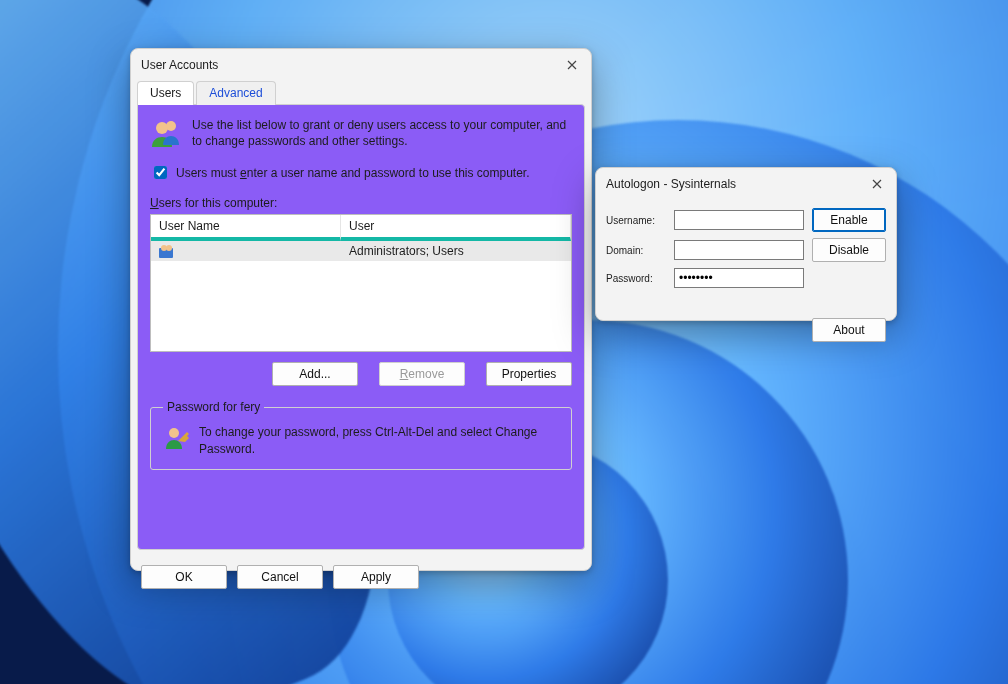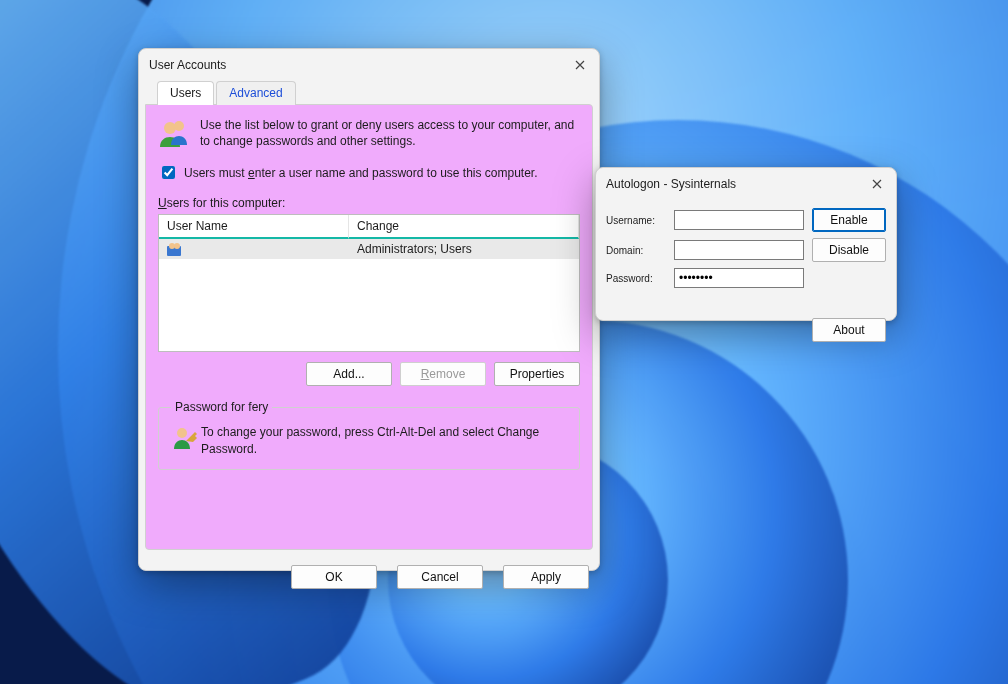--- a/index.html
+++ b/index.html
@@ -16,47 +16,47 @@
     background:linear-gradient(160deg,#76c4ff 0%,#2f7fe6 48%,#0d3890 100%);transform:rotate(-22deg);filter:blur(1px);opacity:.9}
 
   
   .win{position:absolute;background:#f3f3f3;border:1px solid #cfcfcf;border-radius:8px;
     box-shadow:0 14px 40px rgba(0,0,0,.35),0 2px 6px rgba(0,0,0,.22);color:#1c1c1c}
   .titlebar{display:flex;align-items:center;justify-content:space-between;height:32px;padding:0 10px}
   .title{font-size:12px}
   .close{width:18px;height:18px;display:flex;align-items:center;justify-content:center;color:#444;cursor:default;font-size:14px}
 
   
-  #ua{left:138px;top:48px;width:460px;height:521px}
-  .tabbar{display:flex;align-items:flex-end;height:24px;padding:0 18px}
+  #ua{left:130px;top:48px;width:460px;height:521px}
+  .tabbar{display:flex;align-items:flex-end;height:24px;padding:0 6px}
   .tab{padding:4px 12px 5px;border:1px solid #d0d0d0;border-bottom:none;border-radius:4px 4px 0 0;background:#fff;margin-right:2px;font-size:12px;position:relative;z-index:2;cursor:default}
   .tab.inactive{background:#f0f0f0;color:#1d4ed8}
-  .panel{background:#f0abfc;border:1px solid #d0d0d0;margin:0 6px 6px;border-radius:0 4px 4px 4px;padding:12px 12px 10px;display:flex;flex-direction:column;height:422px;position:relative;top:-1px}
+  .panel{background:#8b5cf6;border:1px solid #d0d0d0;margin:0 6px 6px;border-radius:0 4px 4px 4px;padding:12px 12px 10px;display:flex;flex-direction:column;height:422px;position:relative;top:-1px}
   .intro{display:flex;gap:10px;align-items:flex-start}
   .intro .txt{flex:1;font-size:12px;line-height:1.35}
   .chkrow{display:flex;align-items:center;gap:6px;margin:14px 0 10px}
   .chkrow input{accent-color:#0067c0}
   .lbl{font-size:12px}
   .listlbl{margin:4px 0 4px;font-size:12px}
   .table{border:1px solid #bdbdbd;background:#fff;height:136px;overflow:hidden}
   .thead,.trow{display:grid;grid-template-columns:190px 1fr}
-  .thead div{padding:4px 8px;font-size:12px;border-right:1px solid #e5e5e5;border-bottom:2px solid #14b8a6;background:#fff}
+  .thead div{padding:4px 8px;font-size:12px;border-right:1px solid #e5e5e5;border-bottom:4px solid #14b8a6;background:#fff}
   .trow{align-items:center;background:#e9e9e9}
   .trow div{padding:3px 8px;font-size:12px;overflow:hidden;white-space:nowrap}
   .trow .c1{display:flex;align-items:center;gap:4px}
-  .btnrow{display:flex;gap:8px;justify-content:flex-end;margin-top:10px}
+  .btnrow{display:flex;gap:21px;justify-content:flex-end;margin-top:10px}
   button.std{min-width:86px;height:24px;padding:0 12px;background:#fdfdfd;border:1px solid #b0b0b0;border-radius:2px;font:inherit;font-size:12px;color:#111}
   button.std:disabled{color:#9a9a9a;border-color:#cfcfcf}
   button.focus{border-color:#0067c0;box-shadow:inset 0 0 0 1px #0067c0}
   fieldset.group{border:1px solid #d0d0d0;border-radius:3px;margin:14px 0 0;padding:10px 12px 12px}
   fieldset.group legend{padding:0 4px;font-size:12px}
-  .pwrow{display:flex;gap:2px;align-items:flex-start}
+  .pwrow{display:flex;gap:8px;align-items:flex-start}
   .pwrow .txt{flex:1;font-size:12px;line-height:1.35}
   .resetrow{display:flex;justify-content:flex-end;margin-top:8px}
-  .dlgbtns{display:flex;gap:20px;justify-content:flex-end;padding:8px 10px}
+  .dlgbtns{display:flex;gap:10px;justify-content:flex-start;padding:8px 10px}
 
   
   .usericon{width:32px;height:32px;flex:none}
   .usericon.sm{width:28px;height:28px}
   .rowicon{width:16px;height:14px}
 
   
   #al{left:595px;top:167px;width:300px;height:152px}
   #al .body{padding:8px 10px 10px;display:grid;grid-template-columns:60px 130px 74px;column-gap:8px;row-gap:6px;align-items:center}
   #al label{font-size:10px}
@@ -112,21 +112,21 @@
       </label>
     </div>
 
     <div class="listlbl">
       <span class="u">U</span><span>sers for this computer:</span>
     </div>
 
     <div class="table">
       <div class="thead">
         <div>User Name</div>
-        <div>Change</div>
+        <div>User</div>
       </div>
       <div class="trow">
         <div class="c1">
           <span class="rowicon">
             <svg viewBox="0 0 16 14">
                 <rect x="0" y="4" width="14" height="10" rx="1" fill="#3a77d0"></rect>
                 <circle cx="5" cy="4" r="3" fill="#f2c38b"></circle>
                 <circle cx="10" cy="4" r="3" fill="#f2c38b"></circle>
               </svg>
           </span>

